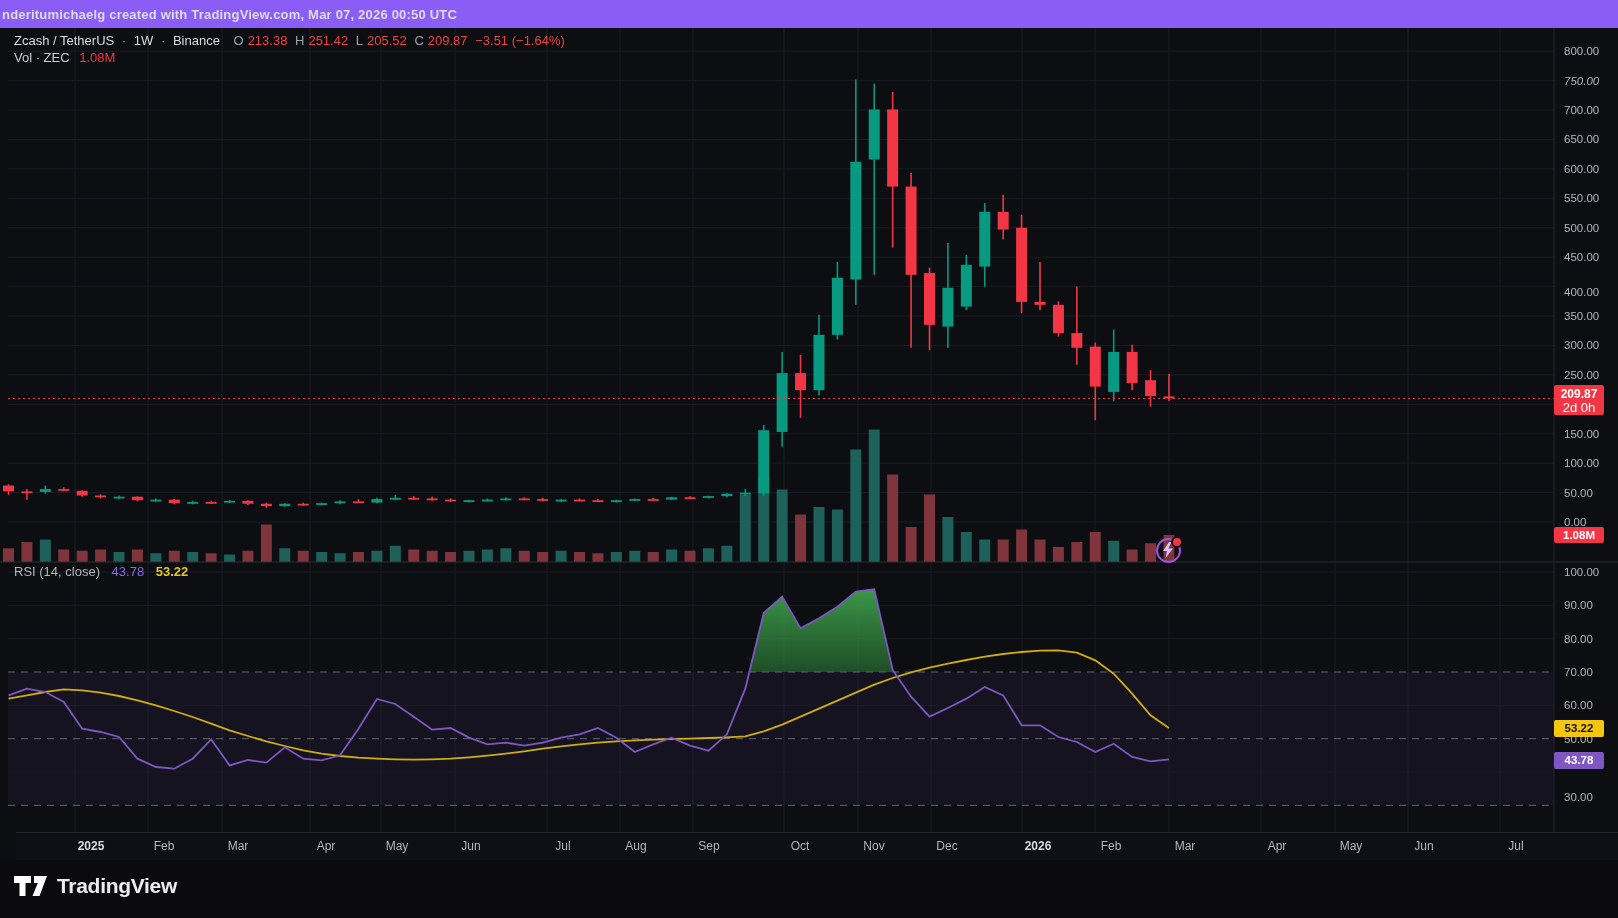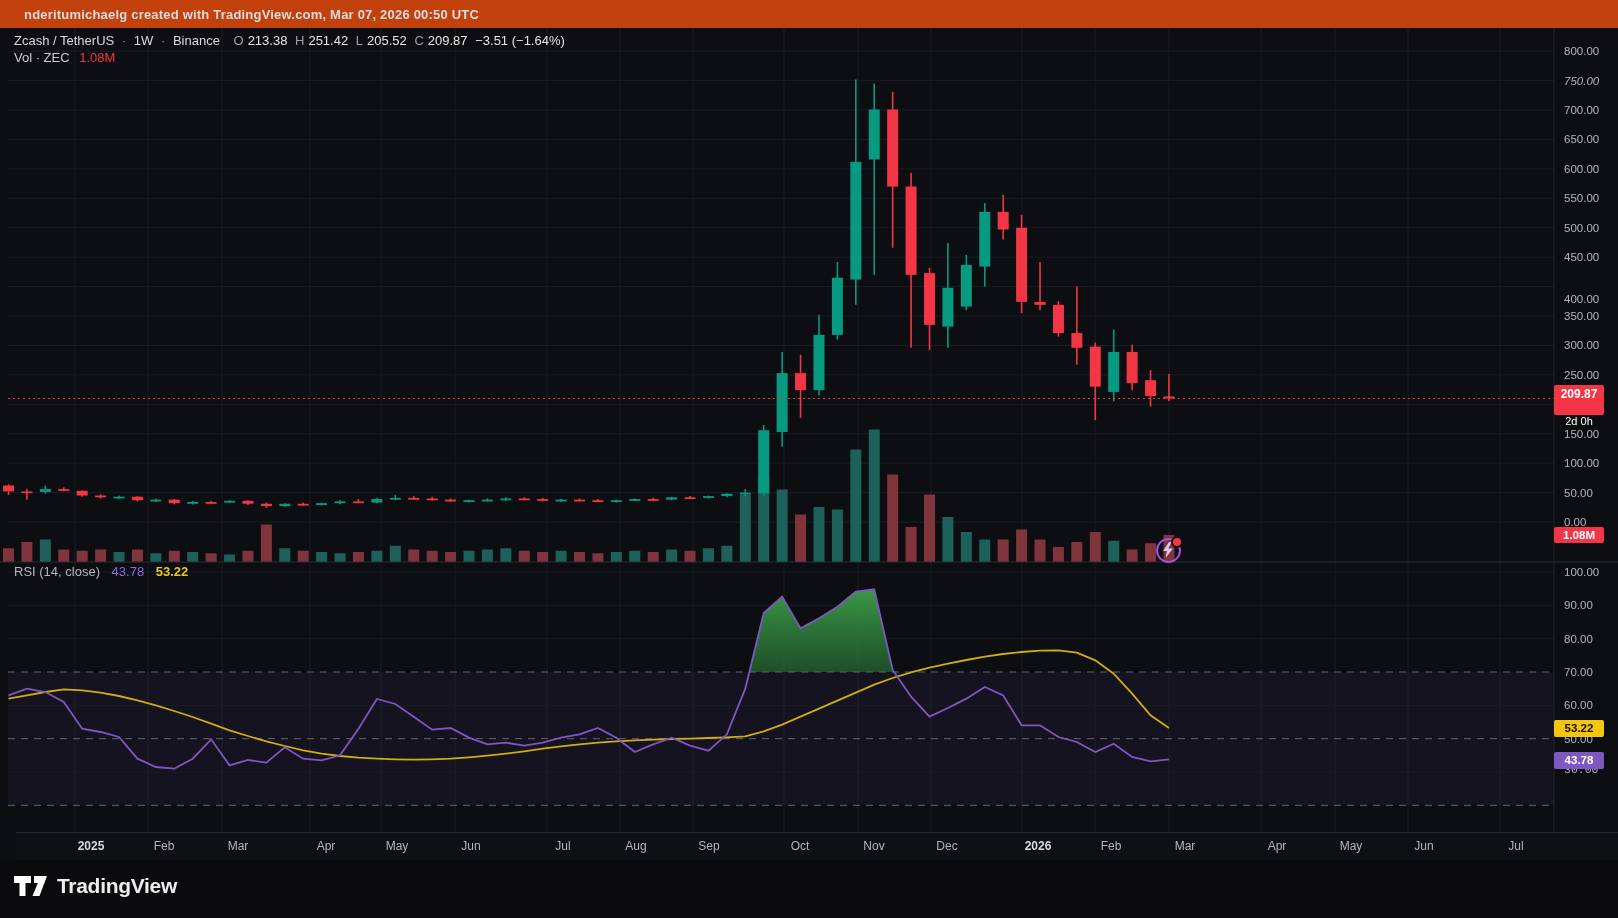--- a/index.html
+++ b/index.html
@@ -1,41 +1,41 @@
 <!DOCTYPE html>
 <html><head>
 <meta charset="utf-8">
 <style>
   html,body{margin:0;padding:0;background:#000;}
   body{width:1618px;height:918px;overflow:hidden;font-family:"Liberation Sans",sans-serif;position:relative;}
   .app{position:absolute;inset:0;background:#0c0e11;}
   
-  .topbar{position:absolute;left:0;top:0;width:1618px;height:28px;background:#c2410c;
-          display:flex;align-items:center;box-sizing:border-box;padding-left:24px;z-index:30;}
+  .topbar{position:absolute;left:0;top:0;width:1618px;height:28px;background:#8b5cf6;
+          display:flex;align-items:center;box-sizing:border-box;padding-left:2px;z-index:30;}
   .topbar span{color:#dcdde1;font-size:13px;font-weight:bold;letter-spacing:.2px;}
   
   svg.chart{position:absolute;left:0;top:0;z-index:1;}
   
   .legend{position:absolute;left:14px;top:33px;z-index:20;font-size:13px;color:#d8dae0;white-space:nowrap;}
   .legend .dim{color:#9ba0aa;}
-  .legend .red{color:#e5e5e5;}
+  .legend .red{color:#ef4444;}
   .legend span{margin-right:4px;}
   .legend .gap{margin-right:10px;}
   .legend2{position:absolute;left:14px;top:50px;z-index:20;font-size:13px;color:#c9ccd3;white-space:nowrap;}
   .legend2 .red{color:#f23645;margin-left:6px;}
   .rsilegend{position:absolute;left:14px;top:564px;z-index:20;font-size:13px;color:#b2b5be;white-space:nowrap;}
   .rsilegend .purple{color:#8b68e0;margin-left:8px;}
   .rsilegend .yellow{color:#e5c722;margin-left:8px;font-weight:bold;}
   
   .price-axis{position:absolute;left:1554px;top:28px;width:87px;height:804px;z-index:10;}
   .tick{position:absolute;left:10px;height:14px;line-height:14px;font-size:11.5px;color:#b2b5be;}
   .badge{position:absolute;left:0;width:50px;z-index:12;text-align:center;border-radius:2px;}
   .badge-price{top:357px;height:30px;background:#f23645;color:#fff;padding:0 0 0 0;}
   .badge-price .v{display:block;font-size:12px;font-weight:bold;line-height:16px;margin-top:1px;}
-  .badge-price .cd{display:block;font-size:11px;line-height:12px;margin-top:13px;}
+  .badge-price .cd{display:block;font-size:13px;line-height:12px;}
   .badge-vol{top:499px;height:16px;line-height:16px;background:#f23645;color:#fff;font-size:11.5px;font-weight:bold;}
   .badge-ma{top:692px;height:17px;line-height:17px;background:#f5c60f;color:#111;font-size:11.5px;font-weight:bold;}
   .badge-rsi{top:724px;height:17px;line-height:17px;background:#7e57c2;color:#fff;font-size:11.5px;font-weight:bold;}
   
   .time-axis{position:absolute;left:16px;top:832px;width:1618px;height:28px;background:#0e1013;
              border-top:1px solid #23262e;z-index:10;}
   .tlabel{position:absolute;top:6px;transform:translateX(-50%);font-size:12px;color:#b2b5be;white-space:nowrap;}
   .tlabel.bold{font-weight:bold;color:#d8dae0;}
   
   .footer{position:absolute;left:0;top:860px;width:1618px;height:58px;background:#0b0b0d;z-index:25;}
@@ -337,37 +337,37 @@
   <div class="price-axis" id="priceAxis">
 
   <span class="tick" style="top: 16.2px;">800.00</span>
       <span class="tick" style="top: 45.625px; font-style: italic;">750.00</span>
       <span class="tick" style="top: 75.05px;">700.00</span>
       <span class="tick" style="top: 104.475px;">650.00</span>
       <span class="tick" style="top: 133.9px;">600.00</span>
       <span class="tick" style="top: 163.325px;">550.00</span>
       <span class="tick" style="top: 192.75px;">500.00</span>
       <span class="tick" style="top: 222.175px;">450.00</span>
-      <span class="tick" style="top: 264px;">400.00</span>
+      <span class="tick" style="top: 257px;">400.00</span>
       <span class="tick" style="top: 281.025px;">350.00</span>
       <span class="tick" style="top: 310.45px;">300.00</span>
       <span class="tick" style="top: 339.875px;">250.00</span>
       <span class="tick" style="top: 369.3px;">200.00</span>
       <span class="tick" style="top: 398.725px;">150.00</span>
       <span class="tick" style="top: 428.15px;">100.00</span>
       <span class="tick" style="top: 457.575px;">50.00</span>
       <span class="tick" style="top: 487px;">0.00</span>
       <span class="tick" style="top: 537px;">100.00</span>
       <span class="tick" style="top: 570.333px;">90.00</span>
       <span class="tick" style="top: 603.667px;">80.00</span>
       <span class="tick" style="top: 637px;">70.00</span>
       <span class="tick" style="top: 670.333px;">60.00</span>
       <span class="tick" style="top: 703.667px;">50.00</span>
       <span class="tick" style="top: 698px;">40.00</span>
-      <span class="tick" style="top: 735px; font-family: Liberation Mono, monospace;">30.00</span>
+      <span class="tick" style="top: 762px;">30.00</span>
       <div class="badge badge-vol">1.08M</div>
       <div class="badge badge-price">
       <span class="v">209.87</span>
       <span class="cd">2d 0h</span>
     </div>
       <div class="badge badge-ma">53.22</div>
       <div class="badge badge-rsi">43.78</div>
     </div>
 
   <div class="time-axis" id="timeAxis">

